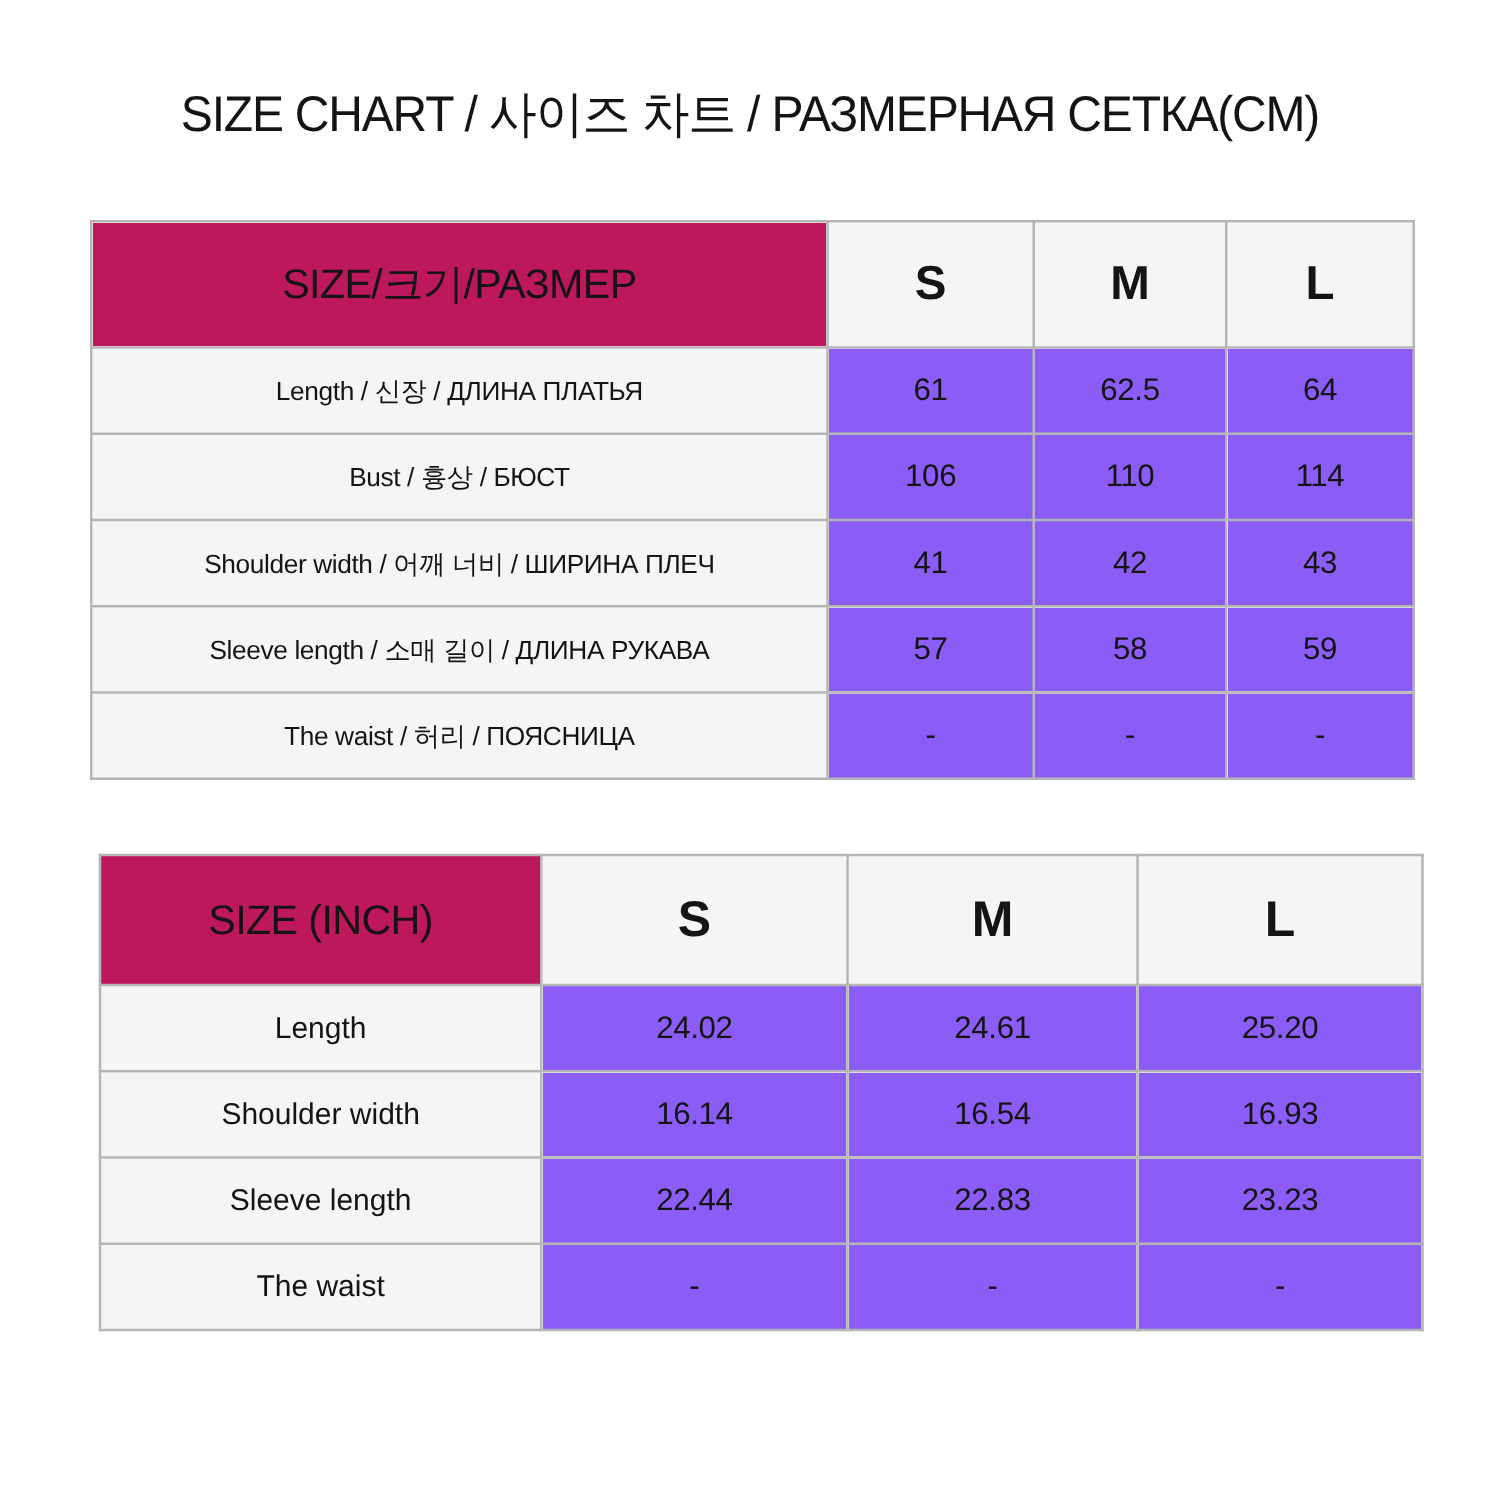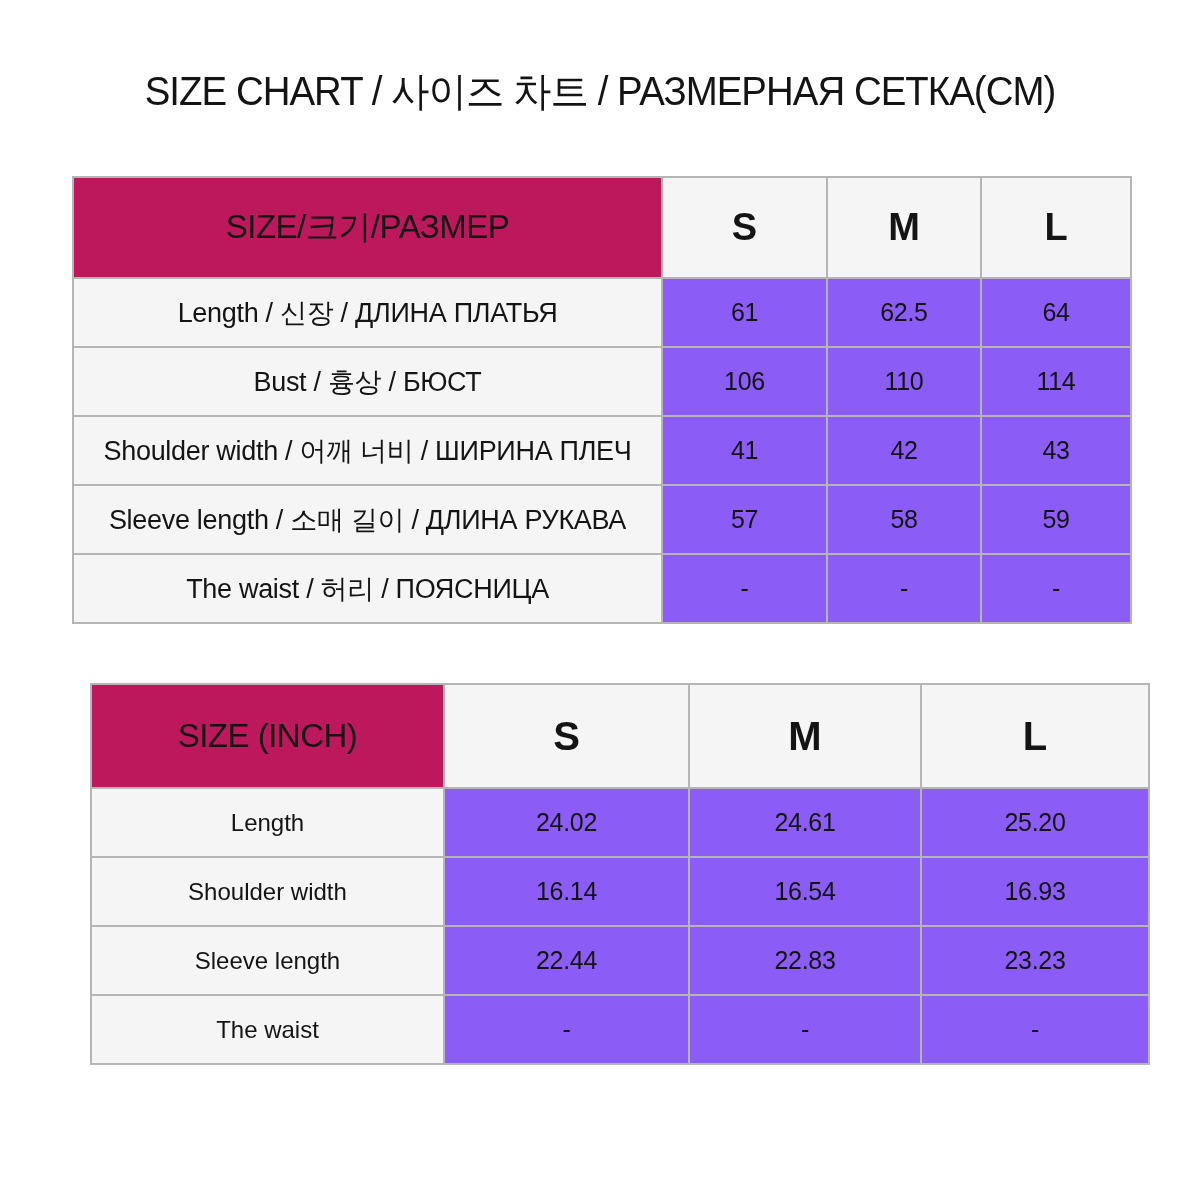--- a/index.html
+++ b/index.html
@@ -33,21 +33,21 @@
   table.size-table th, table.size-table td {
     border: 2px solid #b5b5b5;
     text-align: center;
     vertical-align: middle;
     font-weight: 400;
     overflow: hidden;
     white-space: nowrap;
   }
 
   #t-cm   { left: 72px; top: 176px; width: 1058px; }
-  #t-inch { left: 90px; top: 683px; width: 1058px; border-radius: 18px; }
+  #t-inch { left: 79px; top: 683px; width: 1058px; border-radius: 18px; }
 
   #t-cm   col.c0 { width: 589px; } #t-cm   col.c1 { width: 165px; }
   #t-cm   col.c2 { width: 154px; } #t-cm   col.c3 { width: 150px; }
   #t-inch col.c0 { width: 353px; } #t-inch col.c1 { width: 245px; }
   #t-inch col.c2 { width: 232px; } #t-inch col.c3 { width: 228px; }
 
   #t-cm   thead tr { height: 101px; }
   #t-inch thead tr { height: 104px; }
   #t-cm   tbody tr { height: 69px; }
   #t-inch tbody tr { height: 69px; }
@@ -58,21 +58,21 @@
     letter-spacing: -0.5px;
   }
   .h-size {
     background: #f5f5f5;
     font-size: 38px;
     font-weight: 700 !important;
   }
   #t-inch .h-size { font-size: 40px; }
 
   .r-label { background: #f5f5f5; }
-  #t-cm   .r-label { font-size: 27px; letter-spacing: -0.3px; }
+  #t-cm   .r-label { font-size: 21px; letter-spacing: -0.3px; }
   #t-inch .r-label { font-size: 24px; }
 
   .r-val {
     background: #8b5cf6;
     font-size: 25px;
     letter-spacing: -0.3px;
   }
 </style>
 </head>
 <body>

